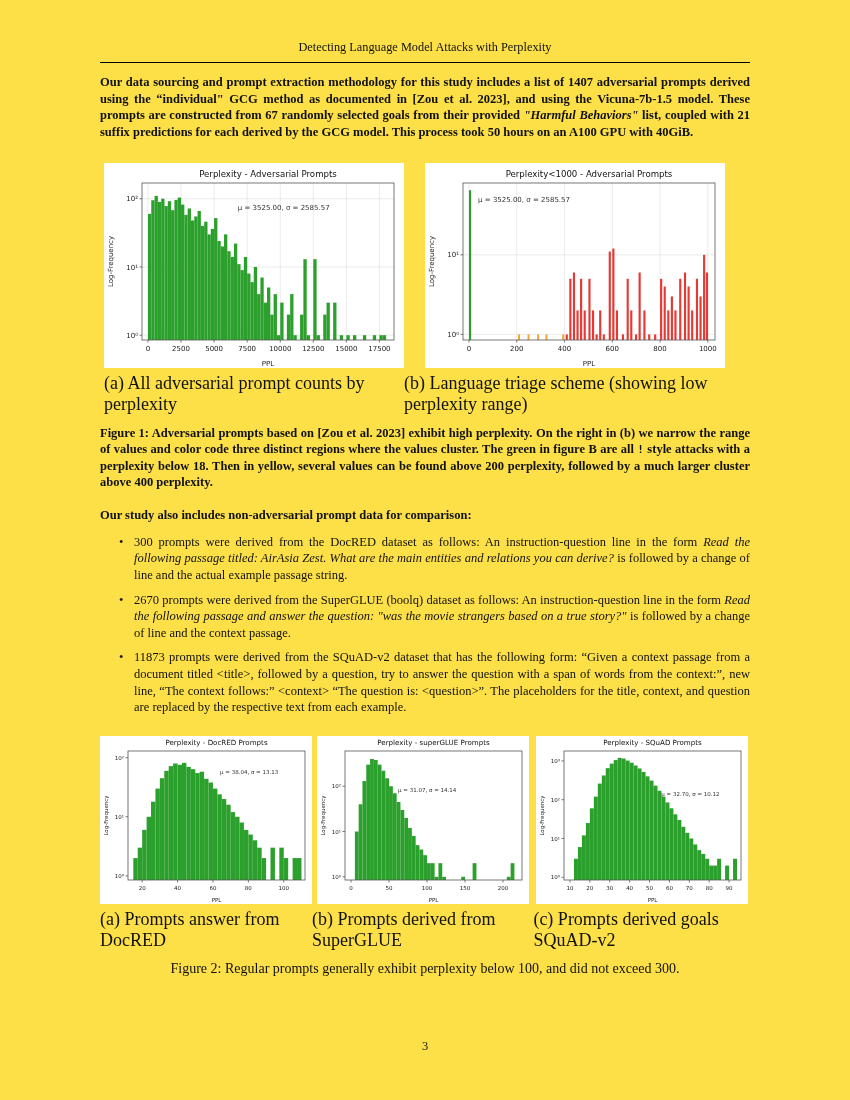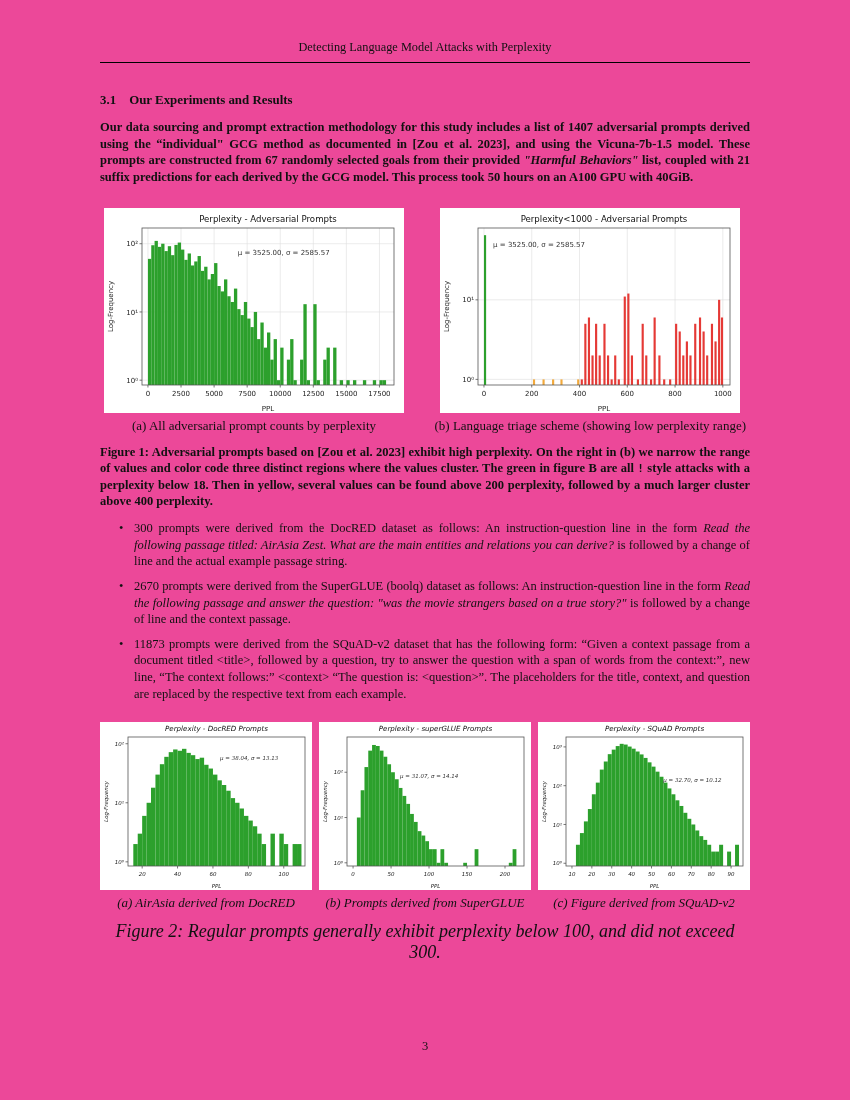--- a/index.html
+++ b/index.html
@@ -1,21 +1,21 @@
 <!DOCTYPE html>
 <html><head>
 <meta charset="utf-8">
 <style>
   html,body{margin:0;padding:0;background:#ffffff;}
   .page{
     position:relative;
     width:850px;height:1100px;
     box-sizing:border-box;
     padding:40px 100px 0 100px;
-    background:#ec4899;
+    background:#fde047;
     font-family:"Liberation Serif", serif;
     color:#111;
     overflow:hidden;
   }
   .running-head{
     text-align:center;
     font-size:12.3px;
     padding-bottom:7px;
     border-bottom:0.9px solid #000;
   }
@@ -28,46 +28,43 @@
   .body{
     font-size:12.5px;
     line-height:1.33;
     text-align:justify;
     margin:11px 0 0 0;
     font-weight:bold;
   }
   .fig1{margin:22px 0 0 0;padding:0;}
   .fig-row{display:flex;justify-content:space-between;align-items:flex-end;padding:0 4px;}
   .subfig{display:flex;flex-direction:column;align-items:center;}
-  .subcap{text-align:left;font-size:13px;margin-top:5px;}
+  .subcap{text-align:left;font-size:18px;margin-top:5px;}
   .figcap{margin-top:10px;}
   .lead{margin-top:16px;}
   .bullets{margin:10px 0 0 0;padding:0 0 0 34px;list-style:none;}
   .bullets li{position:relative;margin-top:8px;font-size:12.5px;line-height:1.33;text-align:justify;}
   .bullets li::before{content:"•";position:absolute;left:-15px;top:0;}
-  .fig2{margin:20px 0 10px 0;padding:0;font-style:italic;}
+  .fig2{margin:20px 0 10px 0;padding:0;}
   .fig2-row{display:flex;justify-content:space-between;align-items:flex-end;}
-  .fig2cap{text-align:center;font-size:18px;margin-top:10px;}
+  .fig2cap{text-align:center;font-size:14px;margin-top:10px;}
   .pageno{position:absolute;bottom:46px;left:0;right:0;text-align:center;font-size:12.5px;}
   .tt{font-family:"DejaVu Sans Mono", monospace;font-size:11px;}
   em{font-style:italic;}
   .chart{line-height:0;}
 </style>
 </head>
 <body>
 
 <div class="page">
 
   <div class="running-head">
     <span>Detecting Language Model Attacks with Perplexity</span>
   </div>
 
-  <h2 class="sec">
-    <span class="secnum">3.1</span><span>Our Experiments and Results</span>
-  </h2>
 
   <p class="body"><span>Our data sourcing and prompt extraction methodology for this study includes a list of 1407 adversarial prompts derived using the “individual" GCG method as documented in [Zou et al. 2023], and using the Vicuna-7b-1.5 model. These prompts are constructed from 67 randomly selected goals from their provided </span><em>"Harmful Behaviors"</em><span> list, coupled with 21 suffix predictions for each derived by the GCG model. This process took 50 hours on an A100 GPU with 40GiB.</span></p>
 
   <figure class="fig1">
     <div class="fig-row">
       <div class="subfig">
         <div class="chart"><svg width="300" height="205" viewBox="0 0 300 205" xmlns="http://www.w3.org/2000/svg" style="font-family:'DejaVu Sans',sans-serif">
               <rect x="0" y="0" width="300" height="205" fill="#ffffff"></rect>
               <line x1="43.95275590551181" y1="20" x2="43.95275590551181" y2="177" stroke="#dedede" stroke-width="0.6"></line>
               <line x1="77.02362204724409" y1="20" x2="77.02362204724409" y2="177" stroke="#dedede" stroke-width="0.6"></line>
@@ -242,20 +239,21 @@
               <text x="164" y="203" font-size="7" fill="#222" text-anchor="middle">PPL</text>
               <text transform="translate(9 98.5) rotate(-90)" font-size="7" fill="#222" text-anchor="middle">Log-Frequency</text>
               <text x="53.12" y="38.84" font-size="7" fill="#333">μ = 3525.00,  σ = 2585.57</text>
             </svg></div>
         <div class="subcap">(b) Language triage scheme (showing low perplexity range)</div>
       </div>
     </div>
     <figcaption class="body figcap"><span>Figure 1: Adversarial prompts based on [Zou et al. 2023] exhibit high perplexity. On the right in (b) we narrow the range of values and color code three distinct regions where the values cluster. The green in figure B are all </span><code class="tt">!</code><span> style attacks with a perplexity below 18. Then in yellow, several values can be found above 200 perplexity, followed by a much larger cluster above 400 perplexity.</span></figcaption>
   </figure>
 
+  <p class="body lead">Our study also includes non-adversarial prompt data for comparison:</p>
 
   <ul class="bullets">
     <li><span>300 prompts were derived from the DocRED dataset as follows: An instruction-question line in the form </span><em>Read the following passage titled: AirAsia Zest. What are the main entities and relations you can derive?</em><span> is followed by a change of line and the actual example passage string.</span></li>
     <li><span>2670 prompts were derived from the SuperGLUE (boolq) dataset as follows: An instruction-question line in the form </span><em>Read the following passage and answer the question: "was the movie strangers based on a true story?"</em><span> is followed by a change of line and the context passage.</span></li>
     <li><span>11873 prompts were derived from the SQuAD-v2 dataset that has the following form: “Given a context passage from a document titled &lt;title&gt;, followed by a question, try to answer the question with a span of words from the context:”, new line, “The context follows:” &lt;context&gt; “The question is: &lt;question&gt;”. The placeholders for the title, context, and question are replaced by the respective text from each example.</span><em></em><span></span></li>
   </ul>
 
   <figure class="fig2">
     <div class="fig2-row">
       <div class="subfig">
@@ -311,21 +309,21 @@
               <text x="24" y="141.92206373340568" font-size="5.5" fill="#222" text-anchor="end">10⁰</text>
               <line x1="25.5" y1="80.78030929675867" x2="28" y2="80.78030929675867" stroke="#555" stroke-width="0.8"></line>
               <text x="24" y="82.87030929675868" font-size="5.5" fill="#222" text-anchor="end">10¹</text>
               <line x1="25.5" y1="21.7285548601117" x2="28" y2="21.7285548601117" stroke="#555" stroke-width="0.8"></line>
               <text x="24" y="23.8185548601117" font-size="5.5" fill="#222" text-anchor="end">10²</text>
               <text x="116.5" y="9" font-size="7.1" fill="#111" text-anchor="middle">Perplexity - DocRED Prompts</text>
               <text x="116.5" y="166" font-size="5.5" fill="#222" text-anchor="middle">PPL</text>
               <text transform="translate(7.5 79.5) rotate(-90)" font-size="5.5" fill="#222" text-anchor="middle">Log-Frequency</text>
               <text x="120.04" y="38.22" font-size="5.5" fill="#333">μ = 38.04,  σ = 13.13</text>
             </svg></div>
-        <div class="subcap">(a) AirAsia derived from DocRED</div>
+        <div class="subcap">(a) Prompts answer from DocRED</div>
       </div>
       <div class="subfig">
         <div class="chart"><svg width="212" height="168" viewBox="0 0 212 168" xmlns="http://www.w3.org/2000/svg" style="font-family:'DejaVu Sans',sans-serif">
               <rect x="0" y="0" width="212" height="168" fill="#ffffff"></rect>
               <rect x="37.88" y="95.52" width="3.80" height="48.48" fill="#2ca02c"></rect>
               <rect x="41.67" y="68.26" width="3.80" height="75.74" fill="#2ca02c"></rect>
               <rect x="45.47" y="45.08" width="3.80" height="98.92" fill="#2ca02c"></rect>
               <rect x="49.27" y="28.63" width="3.80" height="115.37" fill="#2ca02c"></rect>
               <rect x="53.07" y="22.97" width="3.80" height="121.03" fill="#2ca02c"></rect>
               <rect x="56.87" y="23.98" width="3.80" height="120.02" fill="#2ca02c"></rect>
@@ -442,21 +440,21 @@
               <text x="24" y="104.56533414016764" font-size="5.5" fill="#222" text-anchor="end">10¹</text>
               <line x1="25.5" y1="63.68829889621131" x2="28" y2="63.68829889621131" stroke="#555" stroke-width="0.8"></line>
               <text x="24" y="65.77829889621131" font-size="5.5" fill="#222" text-anchor="end">10²</text>
               <line x1="25.5" y1="24.901263652254954" x2="28" y2="24.901263652254954" stroke="#555" stroke-width="0.8"></line>
               <text x="24" y="26.991263652254954" font-size="5.5" fill="#222" text-anchor="end">10³</text>
               <text x="116.5" y="9" font-size="7.1" fill="#111" text-anchor="middle">Perplexity - SQuAD Prompts</text>
               <text x="116.5" y="166" font-size="5.5" fill="#222" text-anchor="middle">PPL</text>
               <text transform="translate(7.5 79.5) rotate(-90)" font-size="5.5" fill="#222" text-anchor="middle">Log-Frequency</text>
               <text x="125.35000000000001" y="60.15" font-size="5.5" fill="#333">μ = 32.70,  σ = 10.12</text>
             </svg></div>
-        <div class="subcap">(c) Figure derived from SQuAD-v2</div>
+        <div class="subcap">(c) Prompts derived goals SQuAD-v2</div>
       </div>
     </div>
     <figcaption class="fig2cap">Figure 2: Regular prompts generally exhibit perplexity below 100, and did not exceed 300.</figcaption>
   </figure>
 
   <div class="pageno">3</div>
 
 </div>
 
 </body></html>

